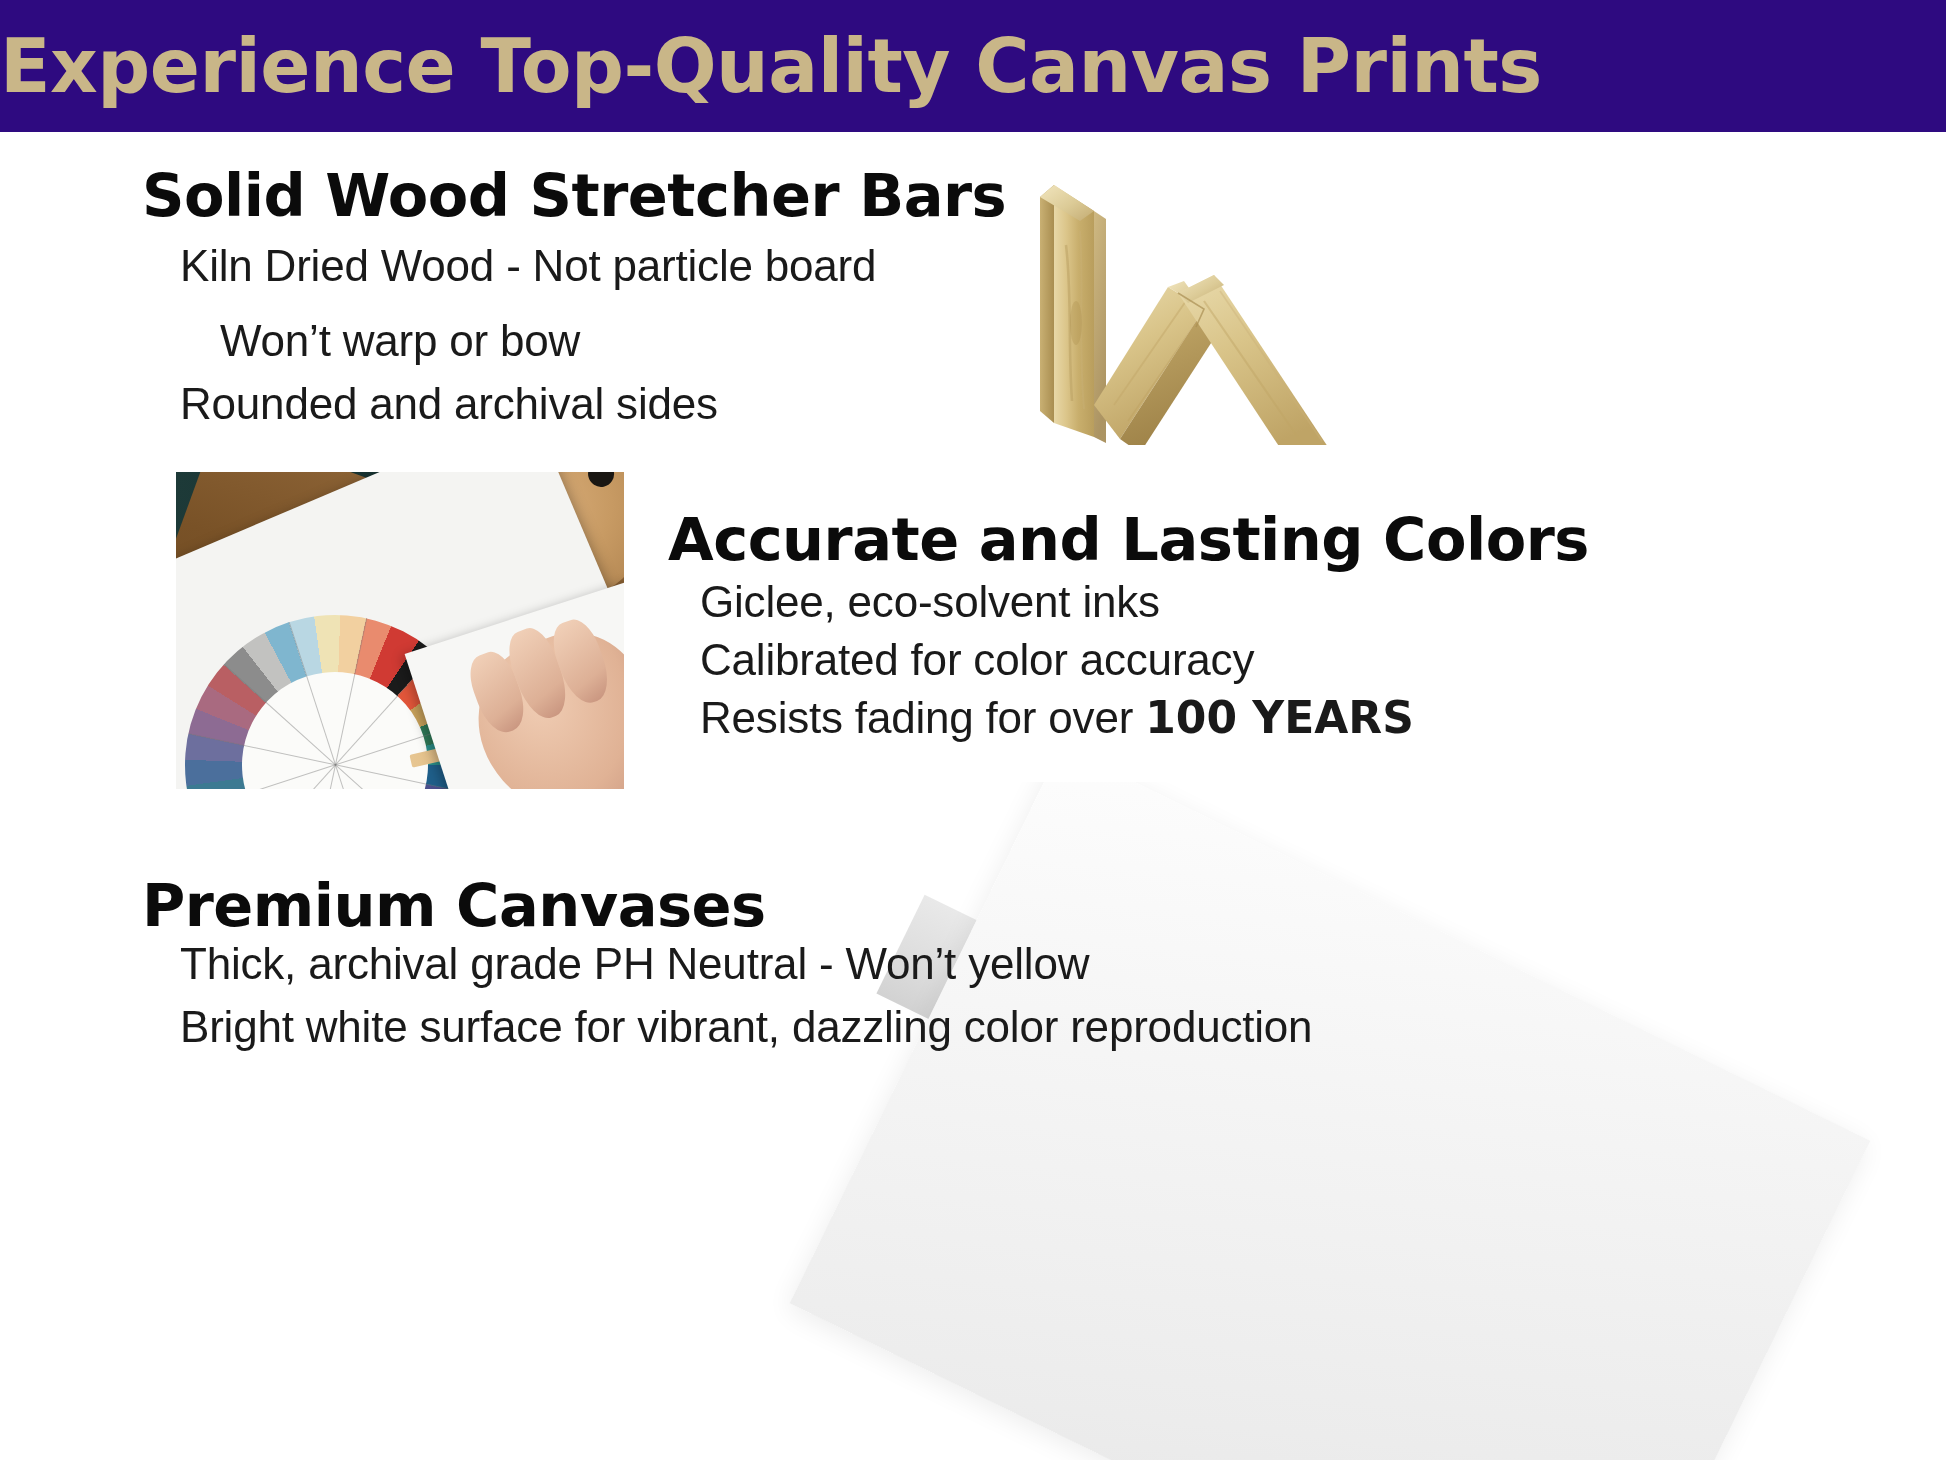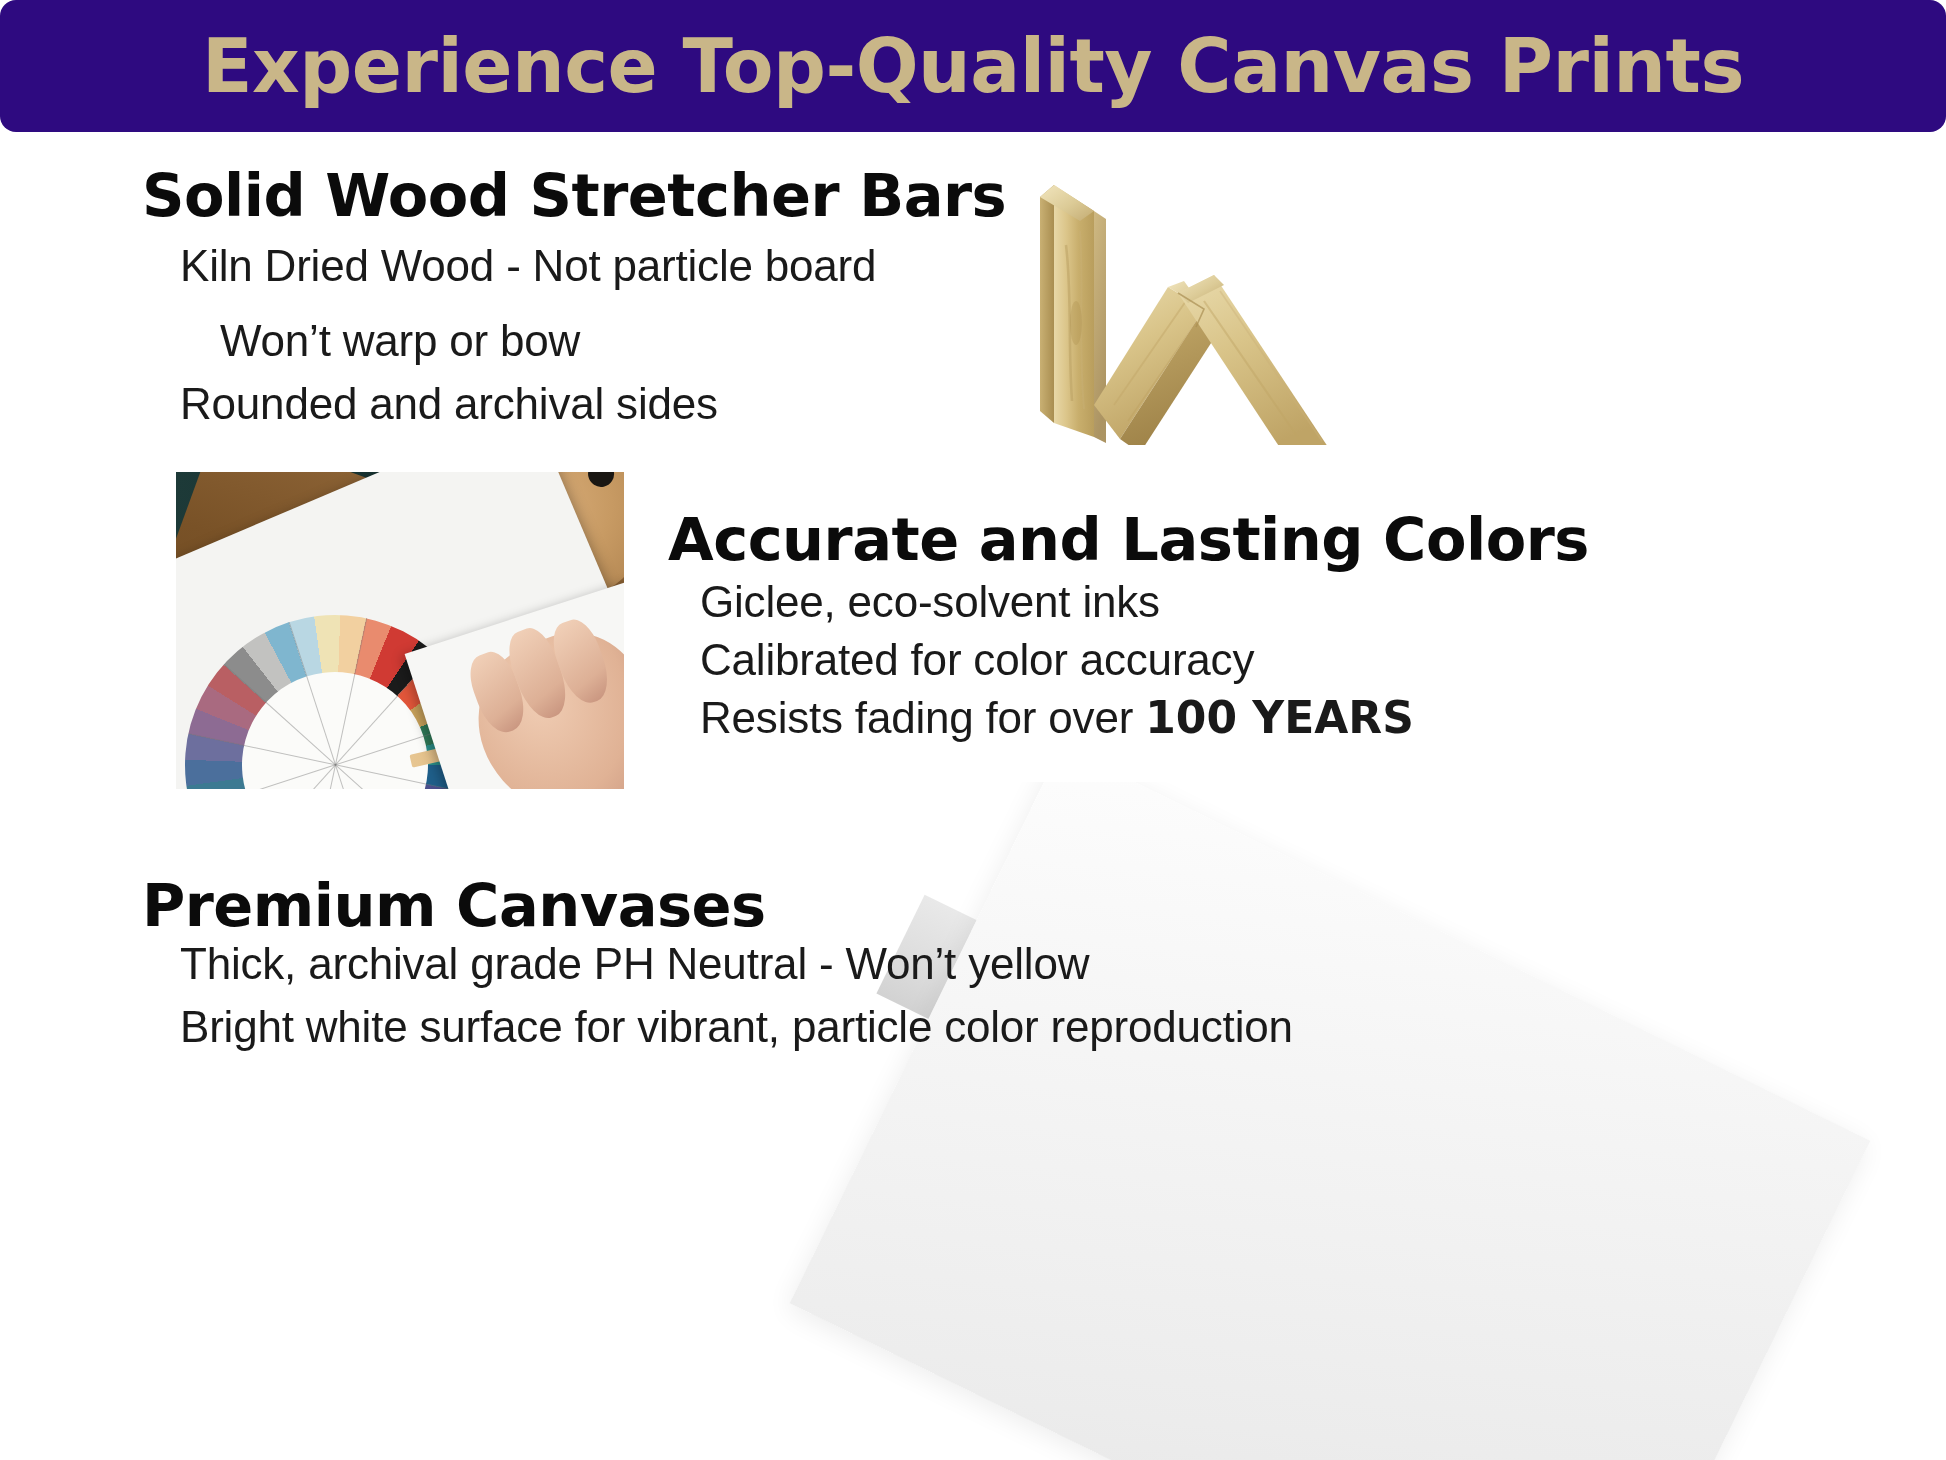--- a/index.html
+++ b/index.html
@@ -19,22 +19,20 @@
   
   .header-band {
     position: absolute;
     left: 0;
     top: 0;
     width: 1946px;
     height: 132px;
     background: #2E0A80;
     display: flex;
     align-items: center;
-    justify-content: center;
-    border-radius: 16px;
   }
   .header-title {
     font-family: "DejaVu Sans", sans-serif;
     font-weight: 700;
     font-size: 74px;
     letter-spacing: -0.5px;
     color: #C9B688;
     white-space: nowrap;
     line-height: 1;
   }
@@ -419,13 +417,13 @@
 <div class="canvas-art">
   <div class="canvas-edge"></div>
   <div class="canvas-edge2"></div>
   <div class="canvas-face"></div>
   <div class="canvas-notch"></div>
 </div>
 
 <div class="section-heading" id="sec3-heading">Premium Canvases</div>
 
 <div class="bullet-line" id="sec3-b0">Thick, archival grade PH Neutral - Won’t yellow</div>
-<div class="bullet-line" id="sec3-b1">Bright white surface for vibrant, particle color reproduction</div>
+<div class="bullet-line" id="sec3-b1">Bright white surface for vibrant, dazzling color reproduction</div>
 
 </body></html>

